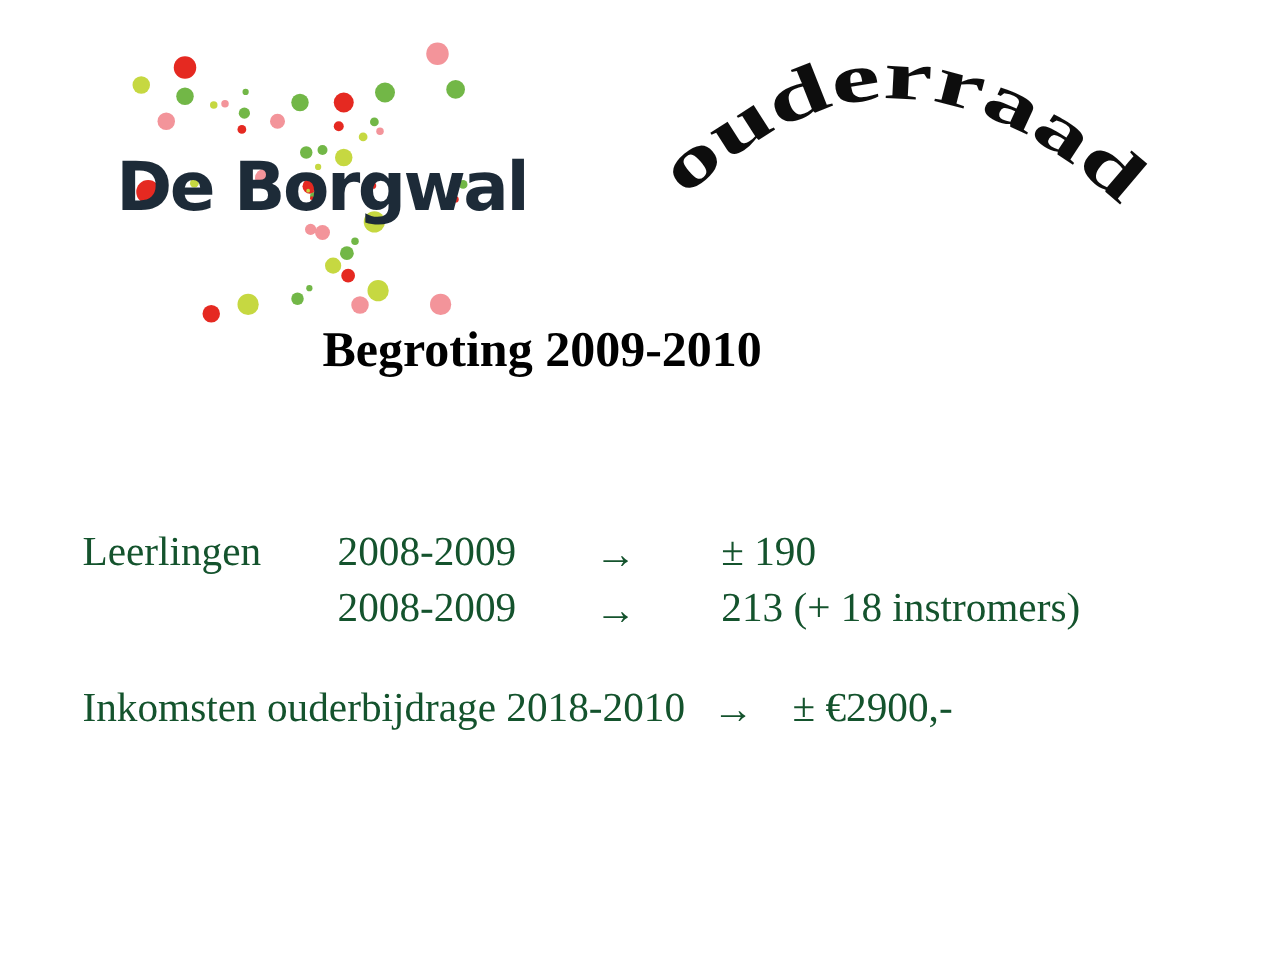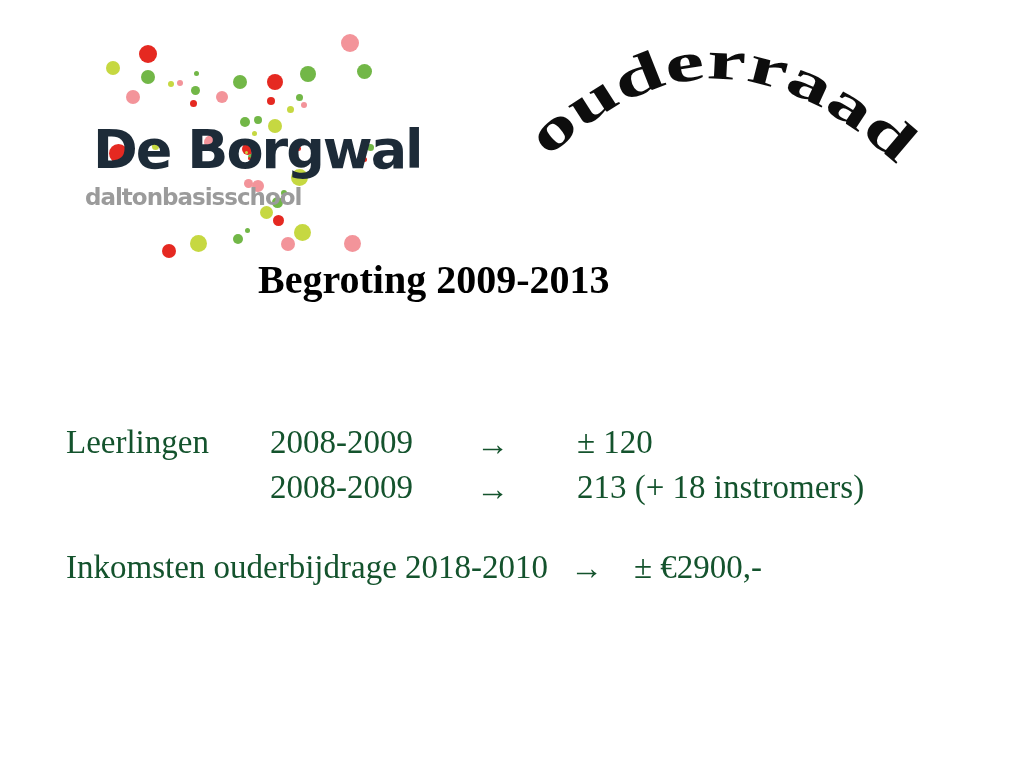--- a/index.html
+++ b/index.html
@@ -93,39 +93,38 @@
       <div class="dot" style="left: 293.5px; top: 223.5px; width: 17px; height: 17px; background: rgb(198, 216, 65);"></div>
       <div class="dot" style="left: 281px; top: 237px; width: 14px; height: 14px; background: rgb(243, 148, 154);"></div>
       <div class="dot" style="left: 162px; top: 244px; width: 14px; height: 14px; background: rgb(229, 41, 33);"></div>
       <div class="dot" style="left: 189.5px; top: 234.5px; width: 17px; height: 17px; background: rgb(198, 216, 65);"></div>
       <div class="dot" style="left: 343.5px; top: 234.5px; width: 17px; height: 17px; background: rgb(243, 148, 154);"></div>
       <div class="dot" style="left: 244.5px; top: 150.5px; width: 3px; height: 3px; background: rgb(198, 216, 65);"></div>
       <div class="dot" style="left: 247.5px; top: 156.5px; width: 3px; height: 3px; background: rgb(229, 41, 33);"></div>
       <div class="dot" style="left: 250.5px; top: 150.5px; width: 3px; height: 3px; background: rgb(243, 148, 154);"></div>
     </div>
   <div class="logo-name">De Borgwal</div>
-  <div class="logo-sub">daltonbasisschool</div>
 
   <svg class="wordart" width="400" height="175" viewBox="0 0 400 175">
     <defs>
       <path id="arcpath" d="M 20 130 Q 192 -34 374 142" fill="none"></path>
     </defs>
     <text textLength="395" lengthAdjust="spacingAndGlyphs">
       <textPath href="#arcpath" xlink:href="#arcpath" textLength="395" lengthAdjust="spacingAndGlyphs">ouderraad</textPath>
     </text>
   </svg>
 
-  <h1 class="slide-title">Begroting 2009-2013</h1>
+  <h1 class="slide-title">Begroting 2009-2010</h1>
 
   <div class="bodytext">
 
     <span style="left:66px;top:424px">Leerlingen</span>
     <span style="left:270px;top:424px">2008-2009</span>
     <span class="arrow" style="left:476px;top:426px">→</span>
-    <span style="left:577px;top:424px">± 120</span>
+    <span style="left:577px;top:424px">± 190</span>
 
     <span style="left:270px;top:469px">2008-2009</span>
     <span class="arrow" style="left:476px;top:471px">→</span>
     <span style="left:577px;top:469px">213 (+ 18 instromers)</span>
 
     <span style="left:66px;top:549px">Inkomsten ouderbijdrage 2018-2010</span>
     <span class="arrow arrow-bold" style="left:570px;top:550px">→</span>
     <span style="left:634px;top:549px">± €2900,-</span>
   </div>
 

